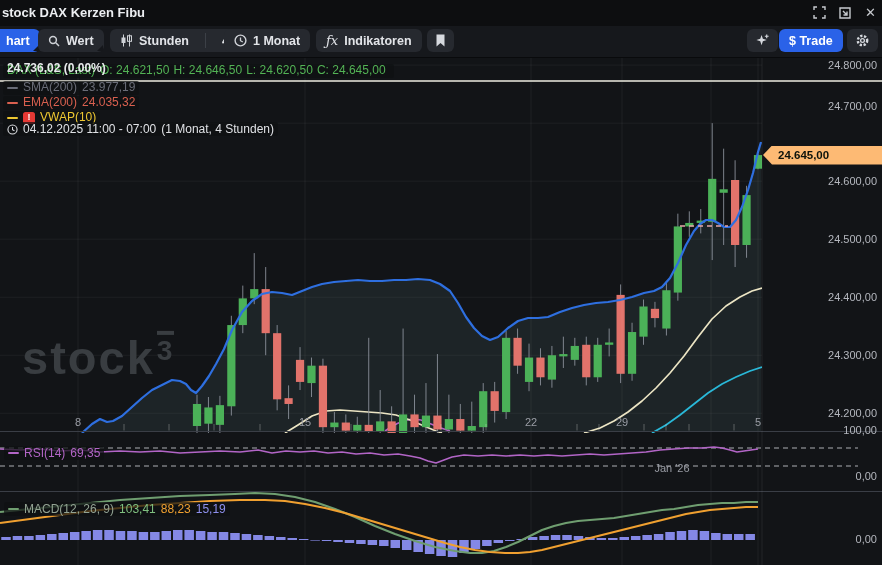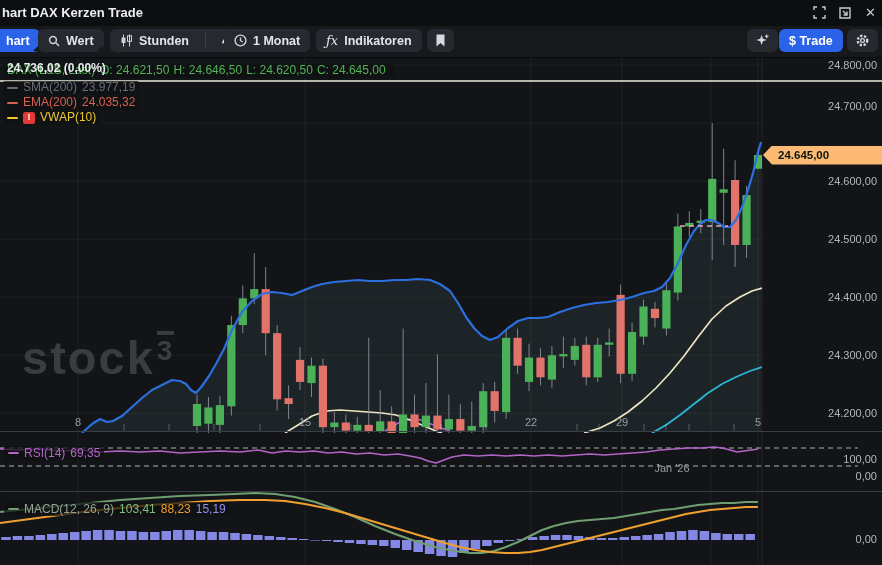--- a/index.html
+++ b/index.html
@@ -278,21 +278,21 @@
       <rect x="711.088" y="533" width="9.5" height="7" fill="#8b8ef0" opacity="0.95"></rect>
       <rect x="722.537" y="534" width="9.5" height="6" fill="#8b8ef0" opacity="0.95"></rect>
       <rect x="733.986" y="534" width="9.5" height="6" fill="#8b8ef0" opacity="0.95"></rect>
       <rect x="745.435" y="534" width="9.5" height="6" fill="#8b8ef0" opacity="0.95"></rect>
     </g>
     <polyline points="0,512 30,509 60,506 90,503 120,500 150,498 180,496 210,495 235,494 255,493 275,494 295,497 315,502 335,509 355,517 375,526 395,534 415,541 435,547 455,551 470,553 482,553 494,551 506,547 518,542 530,536 542,530 554,526 566,523 578,521 590,520 602,519 614,518 626,516 638,514 650,512 662,510 674,509 686,507 698,505 710,504 722,503 734,503 746,502 758,502" fill="none" stroke="#6f9e70" stroke-width="2.2" stroke-linejoin="round"></polyline>
     <polyline points="0,523 30,519 60,515 90,511 120,508 150,505 180,503 210,501 240,500 265,500 285,501 305,504 325,508 345,513 365,519 385,525 405,531 425,537 445,543 460,547 475,550 490,552 505,553 518,553 530,552 542,550 554,547 566,544 578,541 590,538 602,535 614,532 626,529 638,526 650,523 662,520 674,517 686,514 698,512 710,510 722,509 734,508 746,507 758,507" fill="none" stroke="#f0a030" stroke-width="2.2" stroke-linejoin="round"></polyline>
   </svg>
 
 <div class="titlebar">
-  <div class="title">hart DAX Kerzen Trade</div>
+  <div class="title">stock DAX Kerzen Fibu</div>
   <div class="winbtns">
     <svg width="13" height="13" viewBox="0 0 13 13">
       <path d="M1,4 V1 H4 M9,1 H12 V4 M12,9 V12 H9 M4,12 H1 V9" fill="none" stroke="#c7cacf" stroke-width="1.4"></path>
     </svg>
     <svg width="13" height="13" viewBox="0 0 13 13">
       <path d="M1,2 H11 V12 H1 Z" fill="none" stroke="#c7cacf" stroke-width="1.4"></path>
       <path d="M4,5 L8,9 M8,5.5 V9 H4.5" fill="none" stroke="#c7cacf" stroke-width="1.4"></path>
     </svg>
     <span class="close-x">✕</span>
   </div>
@@ -393,31 +393,43 @@
       <span class="c-red">24.035,32</span>
       </span>
   </div>
   <div class="lrow">
     <span class="chip">
         <span class="sw" style="background:#eec832"></span>
       <span class="warn">!</span>
       <span class="c-yellow">VWAP(10)</span>
       </span>
   </div>
+  <div class="lrow">
+    <span class="chip">
+        <span style="display:inline-flex">
+      <svg width="11" height="11" viewBox="0 0 13 13">
+            <circle cx="6.5" cy="6.5" r="5.4" fill="none" stroke="#dfe1e5" stroke-width="1.3"></circle>
+            <path d="M6.5,3.4 V6.7 L8.8,8" fill="none" stroke="#dfe1e5" stroke-width="1.2"></path>
+          </svg>
+        </span>
+      <span class="c-white">04.12.2025 11:00 - 07:00</span>
+      <span class="c-white">(1 Monat, 4 Stunden)</span>
+      </span>
+  </div>
 </div>
 
 <div id="price-labels">
     <div class="axis-label" style="top: 58.623px;">24.800,00</div>
     <div class="axis-label" style="top: 100px;">24.700,00</div>
     <div class="axis-label" style="top: 174.666px;">24.600,00</div>
     <div class="axis-label" style="top: 232.687px;">24.500,00</div>
     <div class="axis-label" style="top: 290.709px;">24.400,00</div>
     <div class="axis-label" style="top: 348.73px;">24.300,00</div>
     <div class="axis-label" style="top: 406.752px;">24.200,00</div>
-    <div class="axis-label" style="top: 453px;">100,00</div>
+    <div class="axis-label" style="top: 424px;">100,00</div>
     <div class="axis-label" style="top: 470px;">0,00</div>
     <div class="axis-label" style="top: 533px;">0,00</div>
   </div>
 <div id="x-labels">
     <div class="x-label" style="left: 78px;">8</div>
     <div class="x-label" style="left: 305px;">15</div>
     <div class="x-label" style="left: 531px;">22</div>
     <div class="x-label" style="left: 622px;">29</div>
     <div class="x-label" style="left: 672px; margin-top: 46px;">Jan '26</div>
     <div class="x-label" style="left: 758px;">5</div>

